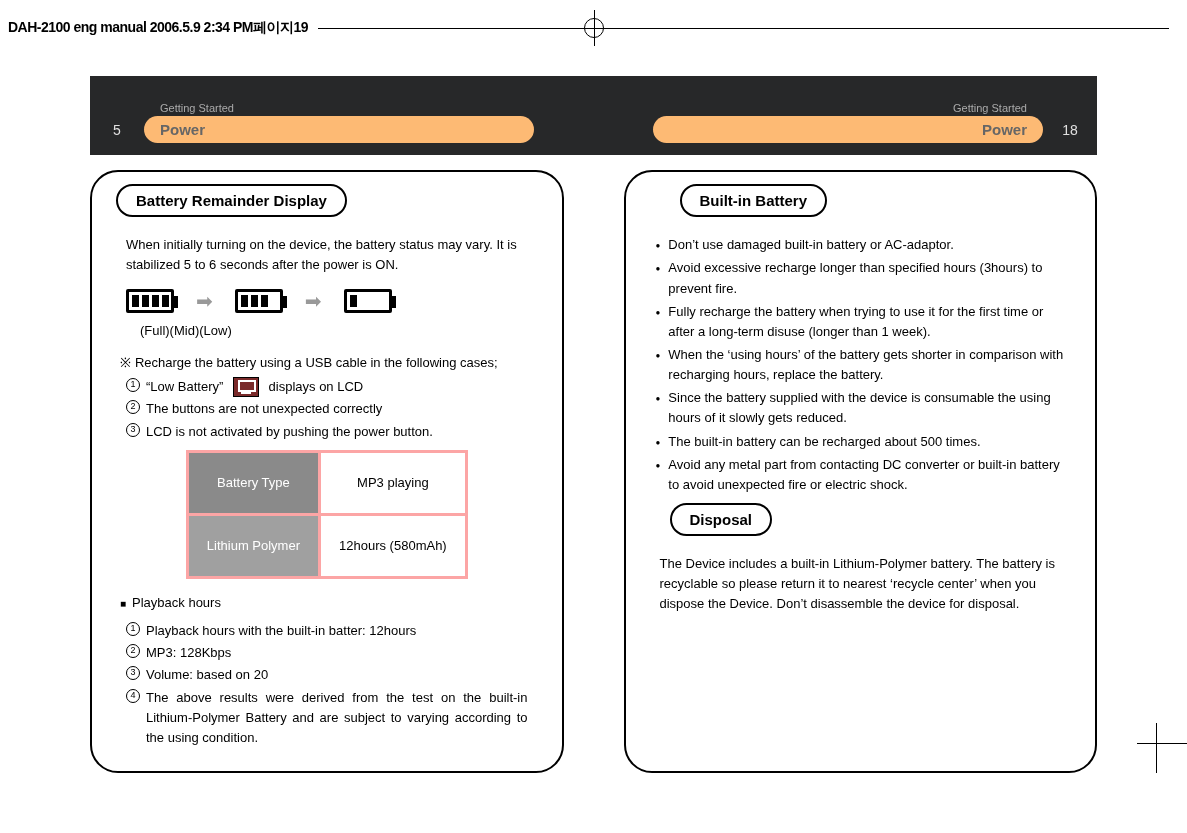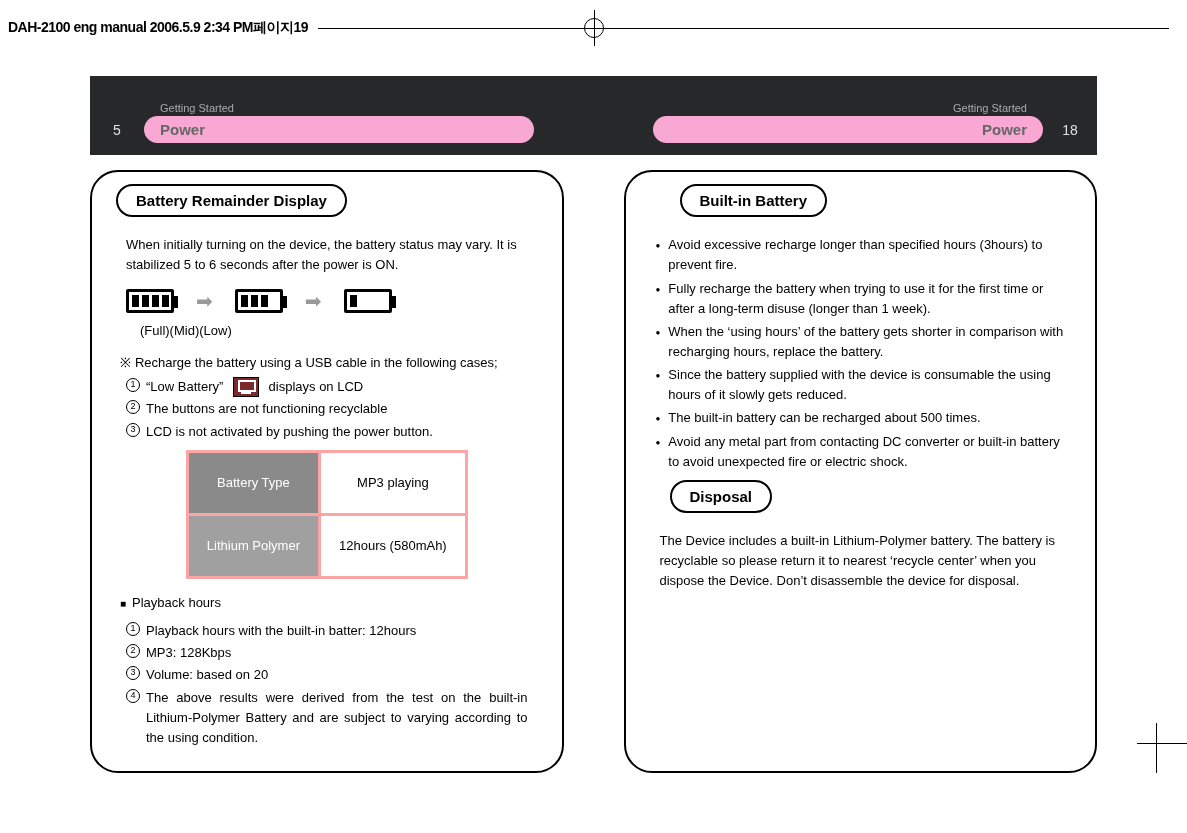--- a/index.html
+++ b/index.html
@@ -60,21 +60,21 @@
     display:flex; align-items:center; justify-content:center;
     font-size:14px; color:#e0e0e0;
   }
   .section-tab {
     position: relative;
   }
   .section-tab .small {
     font-size:11px; color:#aaa; margin-bottom:2px; padding-left:16px;
   }
   .pill {
-    background:#f9a8d4;
+    background:#fdba74;
     border-radius: 14px;
     min-width: 390px;
     height: 27px;
     display:flex;
     align-items:center;
   }
   .pill.left { justify-content:flex-start; padding-left:16px; }
   .pill.right { justify-content:flex-end; padding-right:16px; }
   .pill-title {
     font-weight:bold;
@@ -266,21 +266,21 @@
       <li>
           <span class="num-circle">1</span>
         <span class="txt">
           <span>“Low Battery”</span>
           <span class="low-batt-icon"></span>
           <span>displays on LCD</span>
         </span>
       </li>
       <li>
           <span class="num-circle">2</span>
-          <span class="txt">The buttons are not functioning recyclable</span>
+          <span class="txt">The buttons are not unexpected correctly</span>
         </li>
       <li>
           <span class="num-circle">3</span>
           <span class="txt">LCD is not activated by pushing the power button.</span>
         </li>
     </ul>
 
     <table class="spec">
       <tbody>
           <tr>
@@ -314,20 +314,23 @@
           <span class="txt justify">The above results were derived from the test on the built-in Lithium-Polymer Battery and are subject to varying according to the using condition.</span>
         </li>
     </ul>
   </div>
 
   <div class="panel">
     <div class="sub-pill offset">Built-in Battery</div>
 
     <ul class="bullet-list">
       <li>
+          <span class="txt">Don’t use damaged built-in battery or AC-adaptor.</span>
+        </li>
+      <li>
           <span class="txt">Avoid excessive recharge longer than specified hours (3hours) to prevent fire.</span>
         </li>
       <li>
           <span class="txt">Fully recharge the battery when trying to use it for the first time or after a long-term disuse (longer than 1 week).</span>
         </li>
       <li>
           <span class="txt">When the ‘using hours’ of the battery gets shorter in comparison with recharging hours, replace the battery.</span>
         </li>
       <li>
           <span class="txt">Since the battery supplied with the device is consumable the using hours of it slowly gets reduced.</span>

